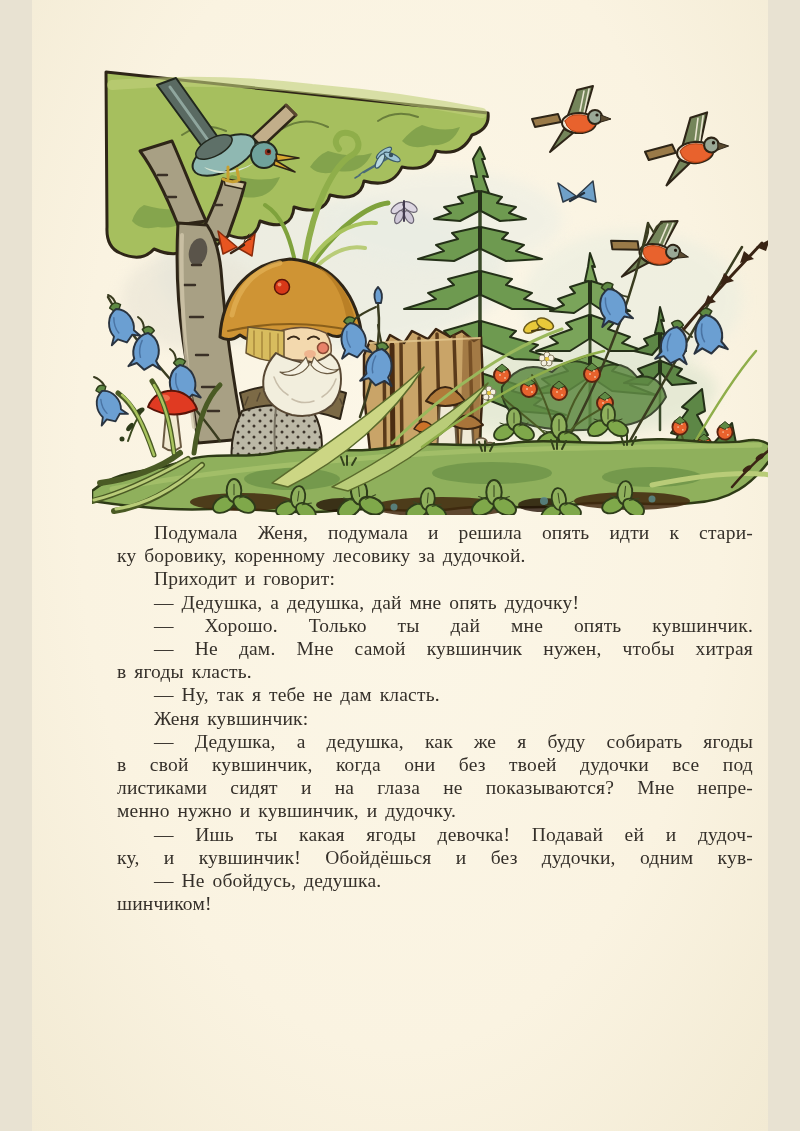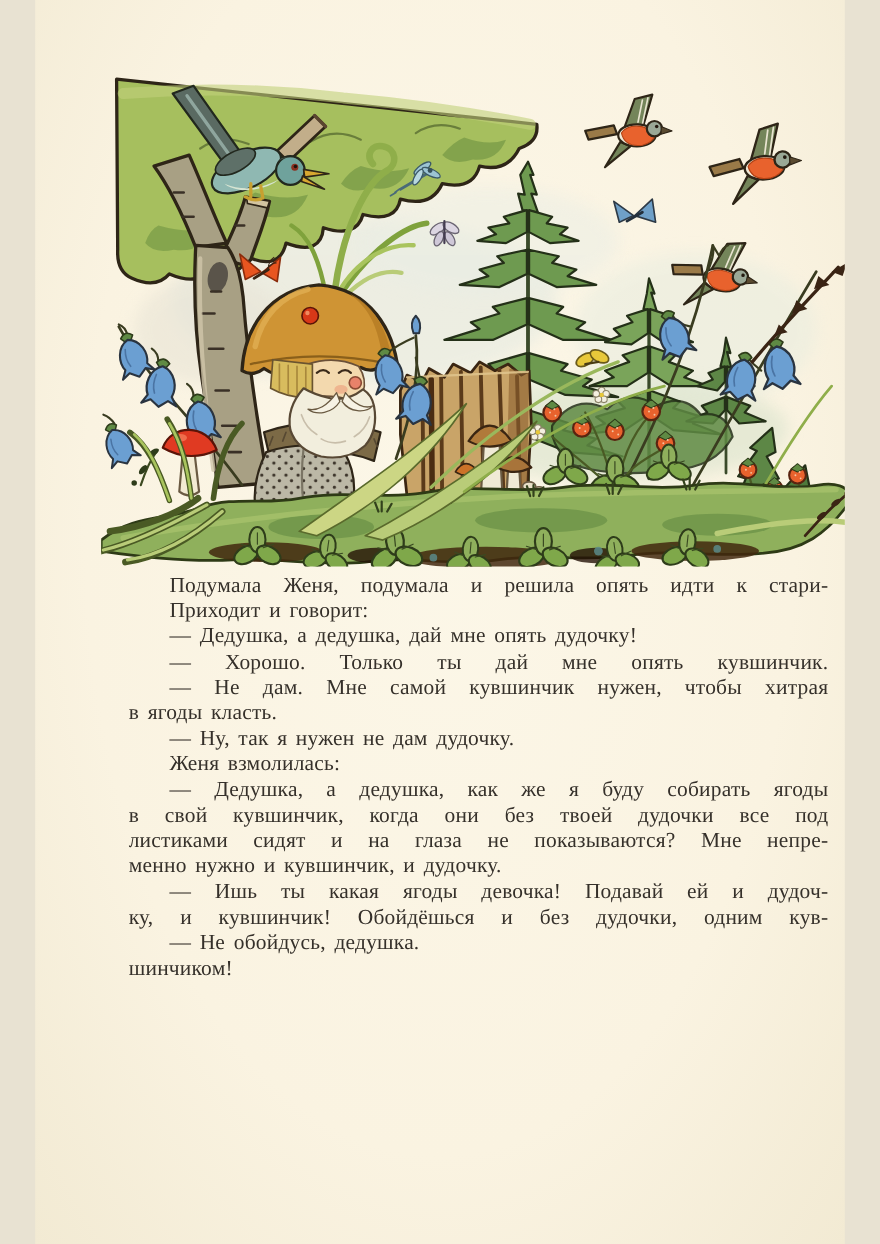--- a/index.html
+++ b/index.html
@@ -386,27 +386,28 @@
     <g>
       <ellipse cx="440" cy="272" rx="9" ry="5" fill="#e8c83a" stroke="#6a5a1a" stroke-width="1.5" transform="rotate(-30 440 272)"></ellipse>
       <ellipse cx="453" cy="269" rx="9" ry="5" fill="#e8c83a" stroke="#6a5a1a" stroke-width="1.5" transform="rotate(25 453 269)"></ellipse>
       <path d="M440,276 L452,274" stroke="#4a3c14" stroke-width="2"></path>
     </g>
   </svg>
   </figure>
 
   <div class="story">
     <div class="line indent justify">Подумала Женя, подумала и решила опять идти к стари-</div>
+    <div class="line">ку боровику, коренному лесовику за дудочкой.</div>
     <div class="line indent">Приходит и говорит:</div>
     <div class="line indent">— Дедушка, а дедушка, дай мне опять дудочку!</div>
     <div class="line indent justify">— Хорошо. Только ты дай мне опять кувшинчик.</div>
     <div class="line indent justify">— Не дам. Мне самой кувшинчик нужен, чтобы хитрая</div>
     <div class="line">в ягоды класть.</div>
-    <div class="line indent">— Ну, так я нужен не дам дудочку.</div>
-    <div class="line indent">Женя взмолилась:</div>
+    <div class="line indent">— Ну, так я тебе не дам класть.</div>
+    <div class="line indent">Женя кувшинчик:</div>
     <div class="line indent justify">— Дедушка, а дедушка, как же я буду собирать ягоды</div>
     <div class="line justify">в свой кувшинчик, когда они без твоей дудочки все под</div>
     <div class="line justify">листиками сидят и на глаза не показываются? Мне непре-</div>
     <div class="line">менно нужно и кувшинчик, и дудочку.</div>
     <div class="line indent justify">— Ишь ты какая ягоды девочка! Подавай ей и дудоч-</div>
     <div class="line justify">ку, и кувшинчик! Обойдёшься и без дудочки, одним кув-</div>
     <div class="line indent">— Не обойдусь, дедушка.</div>
     <div class="line">шинчиком!</div>
   </div>
 

